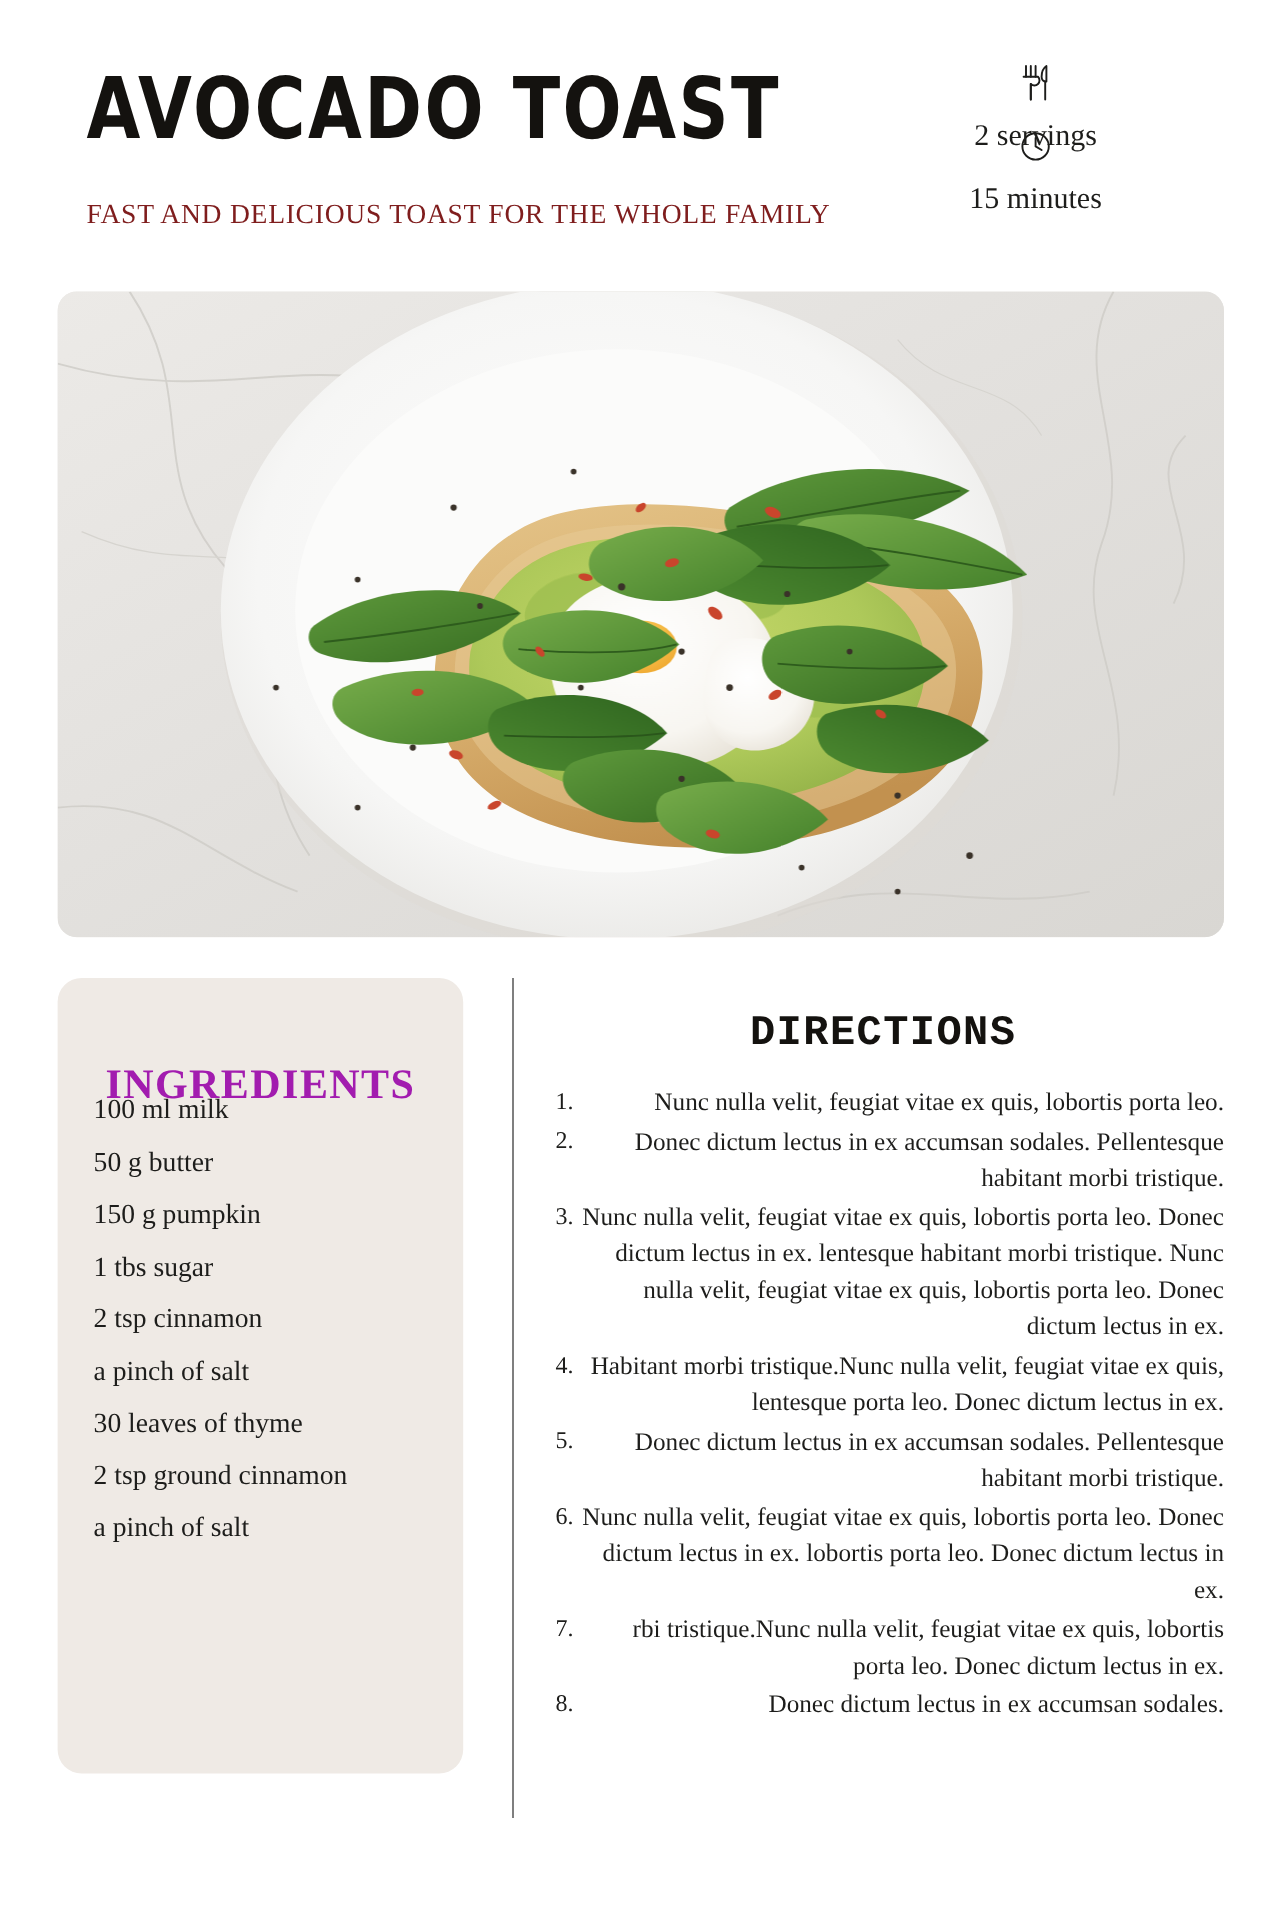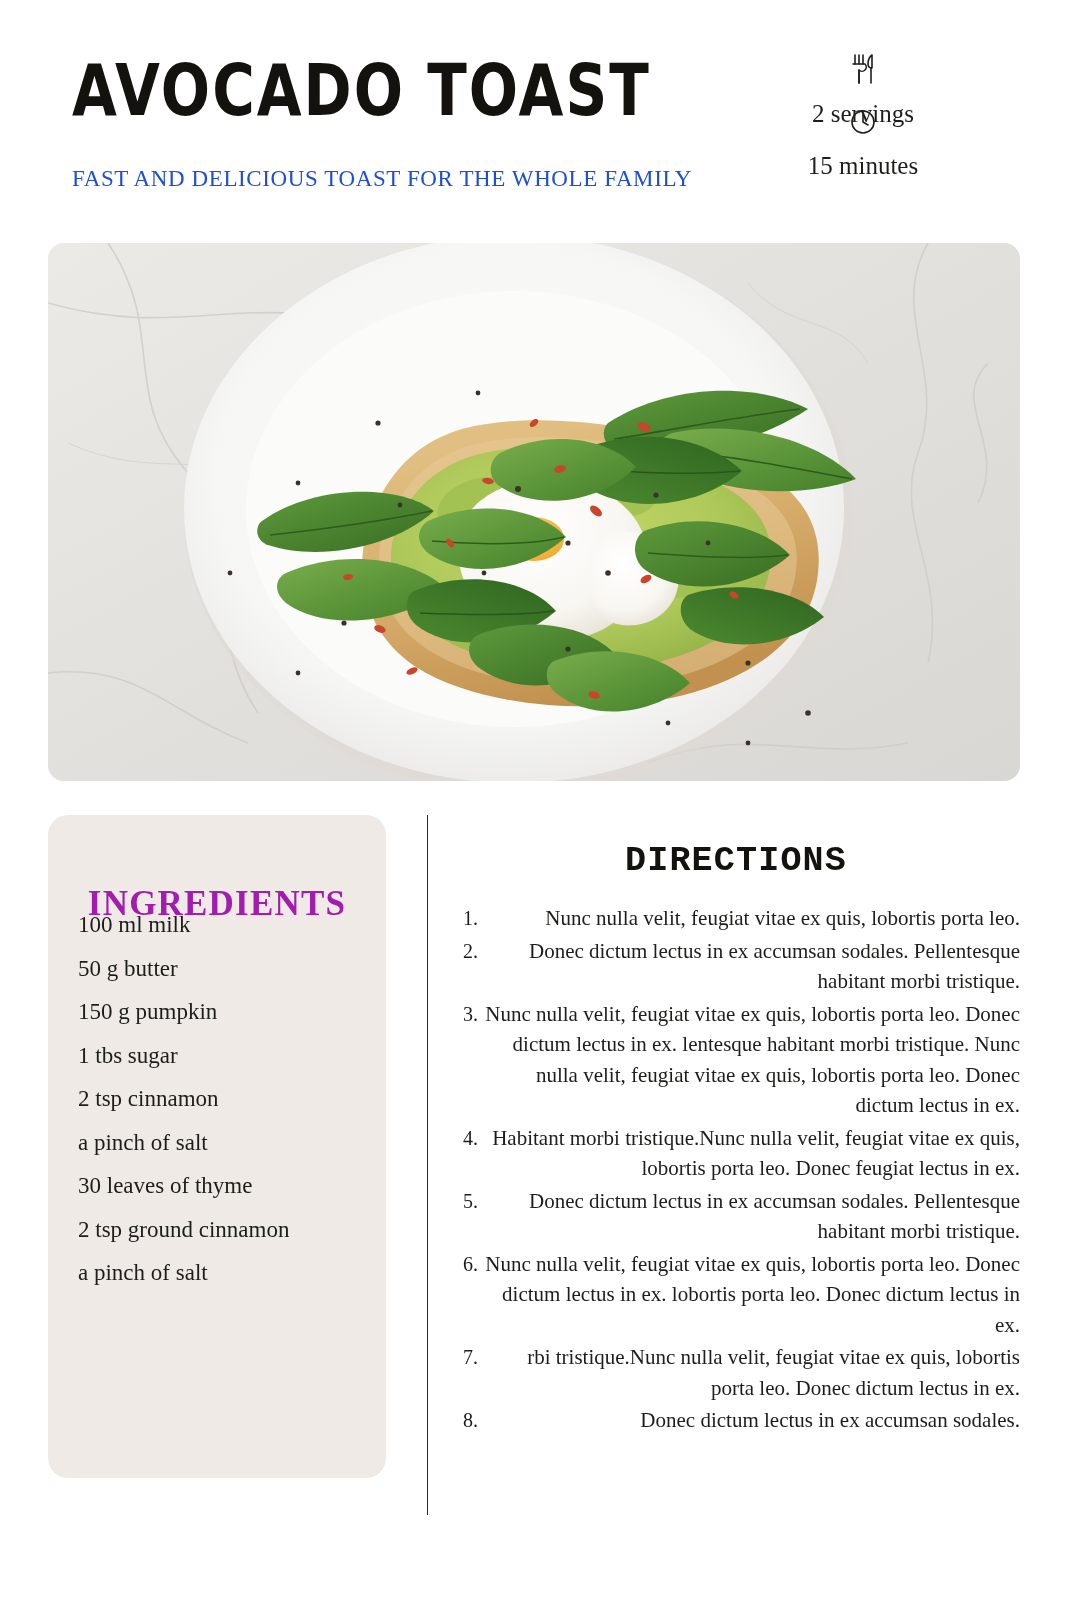--- a/index.html
+++ b/index.html
@@ -38,21 +38,21 @@
     transform: scaleY(1.22);
     transform-origin: left top;
   }
   .subtitle {
     position: absolute;
     left: 48px;
     top: 166px;
     font-family: "Liberation Serif", serif;
     font-size: 23px;
     letter-spacing: 0.6px;
-    color: #1d4ed8;
+    color: #7f1d1d;
     white-space: nowrap;
   }
   .meta {
     position: absolute;
     right: 48px;
     top: 52px;
     width: 260px;
   }
   .meta-row {
     display: flex;
@@ -379,19 +379,19 @@
 </section>
 
 <div class="divider"></div>
 
 <section class="directions">
   <h2 class="dir-title">DIRECTIONS</h2>
   <ol class="dir-list">
     <li>Nunc nulla velit, feugiat vitae ex quis, lobortis porta leo.</li>
     <li>Donec dictum lectus in ex accumsan sodales. Pellentesque habitant morbi tristique.</li>
     <li>Nunc nulla velit, feugiat vitae ex quis, lobortis porta leo. Donec dictum lectus in ex. lentesque habitant morbi tristique. Nunc nulla velit, feugiat vitae ex quis, lobortis porta leo. Donec dictum lectus in ex.</li>
-    <li>Habitant morbi tristique.Nunc nulla velit, feugiat vitae ex quis, lobortis porta leo. Donec feugiat lectus in ex.</li>
+    <li>Habitant morbi tristique.Nunc nulla velit, feugiat vitae ex quis, lentesque porta leo. Donec dictum lectus in ex.</li>
     <li>Donec dictum lectus in ex accumsan sodales. Pellentesque habitant morbi tristique.</li>
     <li>Nunc nulla velit, feugiat vitae ex quis, lobortis porta leo. Donec dictum lectus in ex. lobortis porta leo. Donec dictum lectus in ex.</li>
     <li>rbi tristique.Nunc nulla velit, feugiat vitae ex quis, lobortis porta leo. Donec dictum lectus in ex.</li>
     <li>Donec dictum lectus in ex accumsan sodales.</li>
   </ol>
 </section>
 
 </body></html>

